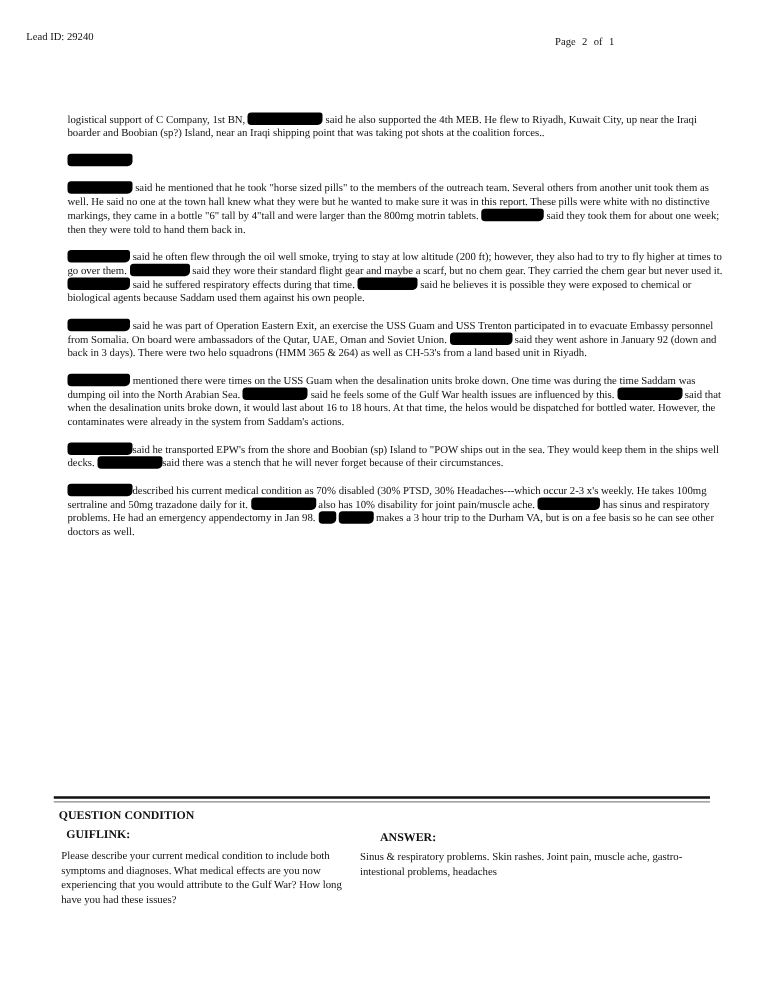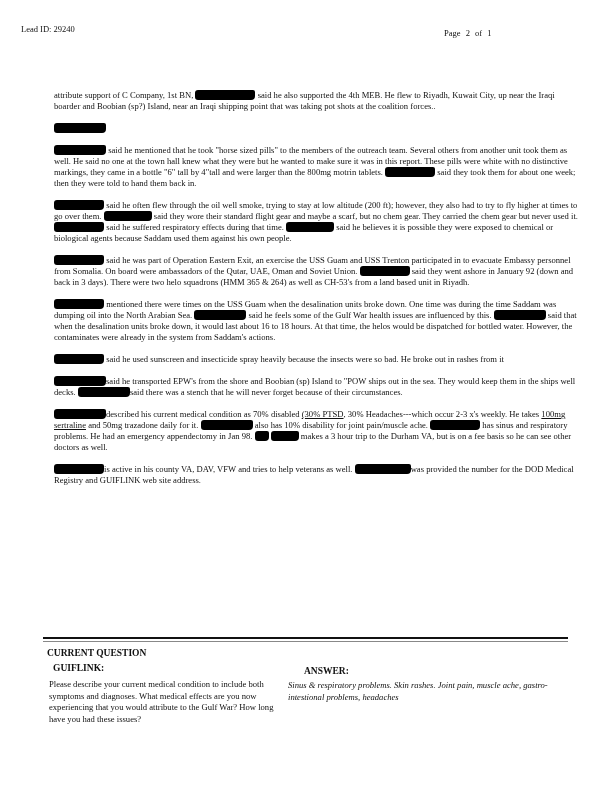--- a/index.html
+++ b/index.html
@@ -15,42 +15,40 @@
   .redact {
     display: inline-block; background: #000; height: 10px; vertical-align: -2px;
     border-radius: 3px 2px 4px 3px;
   }
   .rule-thick { position: absolute; left: 43px; top: 637px; width: 525px; height: 2px; background: #111; }
   .rule-thin { position: absolute; left: 43px; top: 641px; width: 525px; height: 1px; background: #888; }
   .section-title { position: absolute; left: 47px; top: 648px; font-size: 9.5px; font-weight: bold; }
   .q-label { position: absolute; left: 53px; top: 663px; font-size: 9.5px; font-weight: bold; }
   .a-label { position: absolute; left: 288px; top: 666px; font-size: 9.5px; font-weight: bold; margin-left: 16px; }
   .q-text { position: absolute; left: 49px; top: 679px; width: 242px; font-size: 8.6px; line-height: 11.5px; }
-  .a-text { position: absolute; left: 288px; top: 680px; width: 280px; font-size: 8.6px; line-height: 11.5px; font-style: italic; }
-  .u { text-decoration: underline; }
+  .a-text { position: absolute; left: 288px; top: 680px; width: 280px; font-size: 8.6px; line-height: 11.5px; }
+  .u { }
 </style>
 </head>
 <body>
 
 <div class="hdr-left">Lead ID: 29240</div>
 <div class="hdr-right">Page  2 of   1</div>
 
 <div class="body-text" id="body-text">
-    <p class="para"><span>attribute support of C Company, 1st BN, </span><span class="redact" style="width: 60px;"></span><span> said he also supported the 4th MEB.  He flew to Riyadh, Kuwait City, up near the Iraqi boarder and Boobian (sp?) Island, near an Iraqi shipping point that was taking pot shots at the coalition forces..</span></p>
+    <p class="para"><span>logistical support of C Company, 1st BN, </span><span class="redact" style="width: 60px;"></span><span> said he also supported the 4th MEB.  He flew to Riyadh, Kuwait City, up near the Iraqi boarder and Boobian (sp?) Island, near an Iraqi shipping point that was taking pot shots at the coalition forces..</span></p>
     <p class="para"><span class="redact" style="width: 52px;"></span></p>
     <p class="para"><span class="redact" style="width: 52px;"></span><span> said he mentioned that he took "horse sized pills" to the members of the outreach team.  Several others from another unit took them as well.  He said no one at the town hall knew what they were but he wanted to make sure it was in this report.  These pills were white with no distinctive markings, they came in a bottle "6" tall by 4"tall and were larger than the 800mg motrin tablets. </span><span class="redact" style="width: 50px;"></span><span> said they took them for about one week; then they were told to hand them back in.</span></p>
     <p class="para"><span class="redact" style="width: 50px;"></span><span> said he often flew through the oil well smoke, trying to stay at low altitude (200 ft); however, they also had to try to fly higher at times to go over them. </span><span class="redact" style="width: 48px;"></span><span> said they wore their standard flight gear and maybe a scarf, but no chem gear.  They carried the chem gear but never used it. </span><span class="redact" style="width: 50px;"></span><span> said he suffered respiratory effects during that time. </span><span class="redact" style="width: 48px;"></span><span> said he believes it is possible they were exposed to chemical or biological agents because Saddam used them against his own people.</span></p>
     <p class="para"><span class="redact" style="width: 50px;"></span><span> said he was part of Operation Eastern Exit, an exercise the USS Guam and USS Trenton participated in to evacuate Embassy personnel from Somalia.  On board were ambassadors of the Qutar, UAE, Oman and Soviet Union. </span><span class="redact" style="width: 50px;"></span><span> said they went ashore in January 92 (down and back in 3 days).  There were two helo squadrons (HMM 365 &amp; 264) as well as CH-53's from a land based unit in Riyadh.</span></p>
     <p class="para"><span class="redact" style="width: 50px;"></span><span> mentioned there were times on the USS Guam when the desalination units broke down.  One time was during the time Saddam was dumping oil into the North Arabian Sea. </span><span class="redact" style="width: 52px;"></span><span> said he feels some of the Gulf War health issues are influenced by this. </span><span class="redact" style="width: 52px;"></span><span> said that when the desalination units broke down, it would last about 16 to 18 hours.  At that time, the helos would be dispatched for bottled water.  However, the contaminates were already in the system from Saddam's actions.</span></p>
-    <p class="para"><span class="redact" style="width: 50px;"></span><span> said he used sunscreen and insecticide spray heavily because the insects were so bad.  He broke out in rashes from it</span></p>
     <p class="para"><span class="redact" style="width: 52px;"></span><span>said he transported EPW's from the shore and Boobian (sp)  Island to "POW ships out in the sea.  They would keep them in the ships well decks. </span><span class="redact" style="width: 52px;"></span><span>said there was a stench that he will never forget because of their circumstances.</span></p>
     <p class="para"><span class="redact" style="width: 52px;"></span><span>described his current medical condition as 70% disabled </span><span class="u">(30% PTSD</span><span>, 30% Headaches---which occur 2-3 x's weekly.  He takes </span><span class="u">100mg sertraline</span><span> and 50mg trazadone daily for it. </span><span class="redact" style="width: 52px;"></span><span> also has 10% disability for joint pain/muscle ache. </span><span class="redact" style="width: 50px;"></span><span> has sinus and respiratory problems.  He had an emergency appendectomy in Jan 98. </span><span class="redact" style="width: 14px;"></span><span> </span><span class="redact" style="width: 28px;"></span><span> makes a 3 hour trip to the Durham VA, but is on a fee basis so he can see other doctors as well.</span></p>
-    <p class="para"><span class="redact" style="width: 50px;"></span><span>is active in his county VA, DAV, VFW and tries to help veterans as well. </span><span class="redact" style="width: 56px;"></span><span>was provided the number for the DOD Medical Registry and GUIFLINK web site address.</span></p>
   </div>
 
 <div class="rule-thick"></div>
 <div class="rule-thin"></div>
 
-<div class="section-title">CURRENT QUESTION</div>
+<div class="section-title">QUESTION CONDITION</div>
 <div class="q-label">GUIFLINK:</div>
 <div class="a-label">ANSWER:</div>
 <div class="q-text">Please describe your current medical condition to include both symptoms and diagnoses.  What medical effects are you now experiencing that you would attribute to the Gulf War?  How long have you had these issues?</div>
 <div class="a-text">Sinus &amp; respiratory problems.  Skin rashes. Joint pain, muscle ache, gastro-intestional problems, headaches</div>
 
 </body></html>

